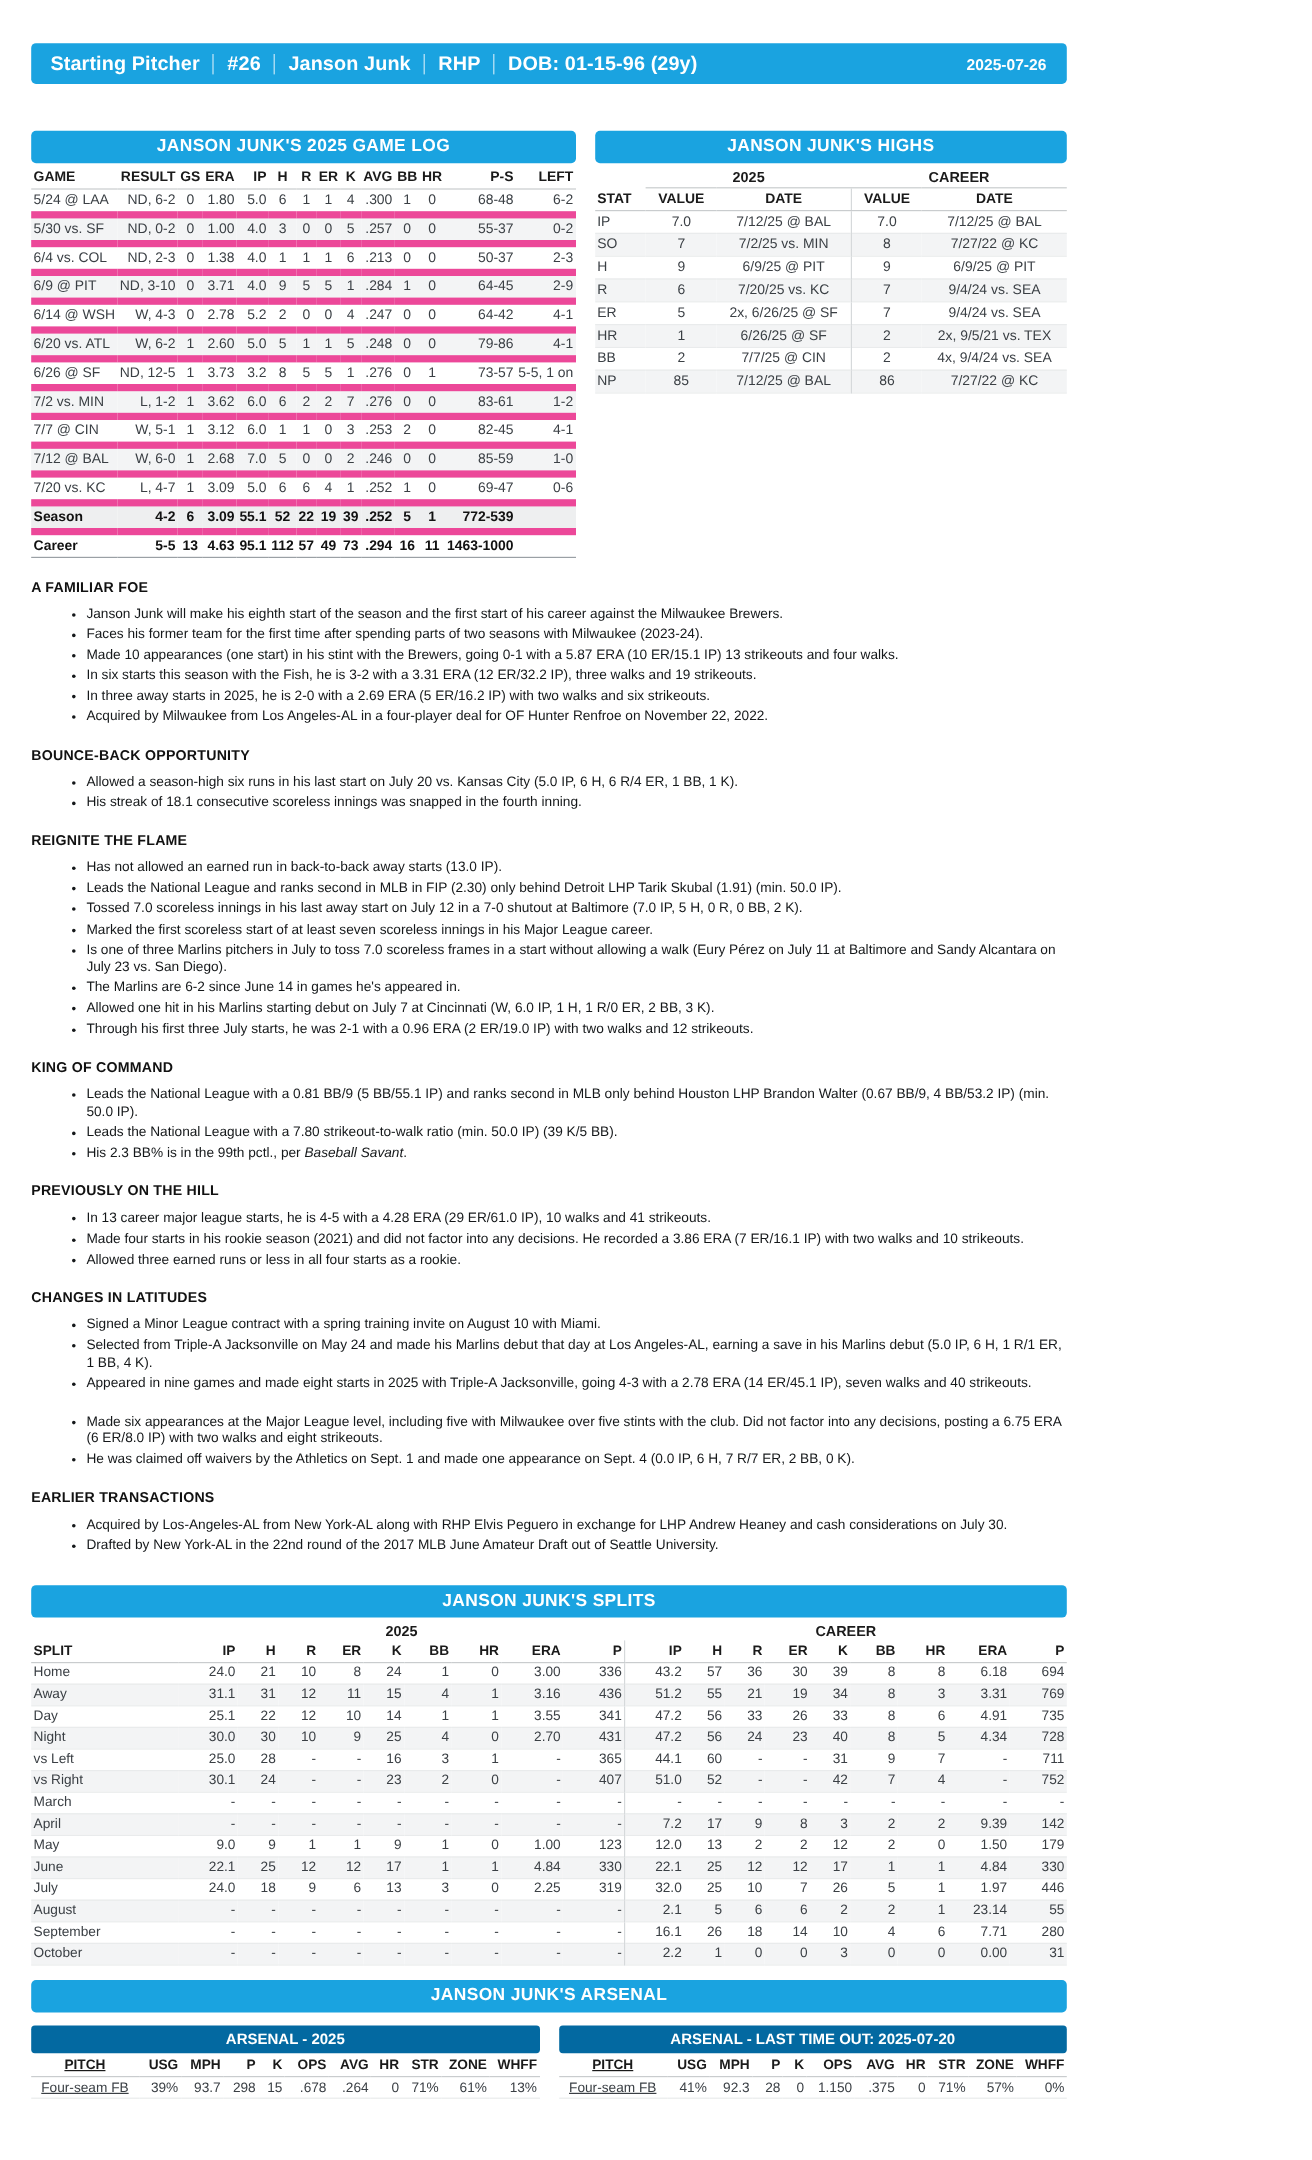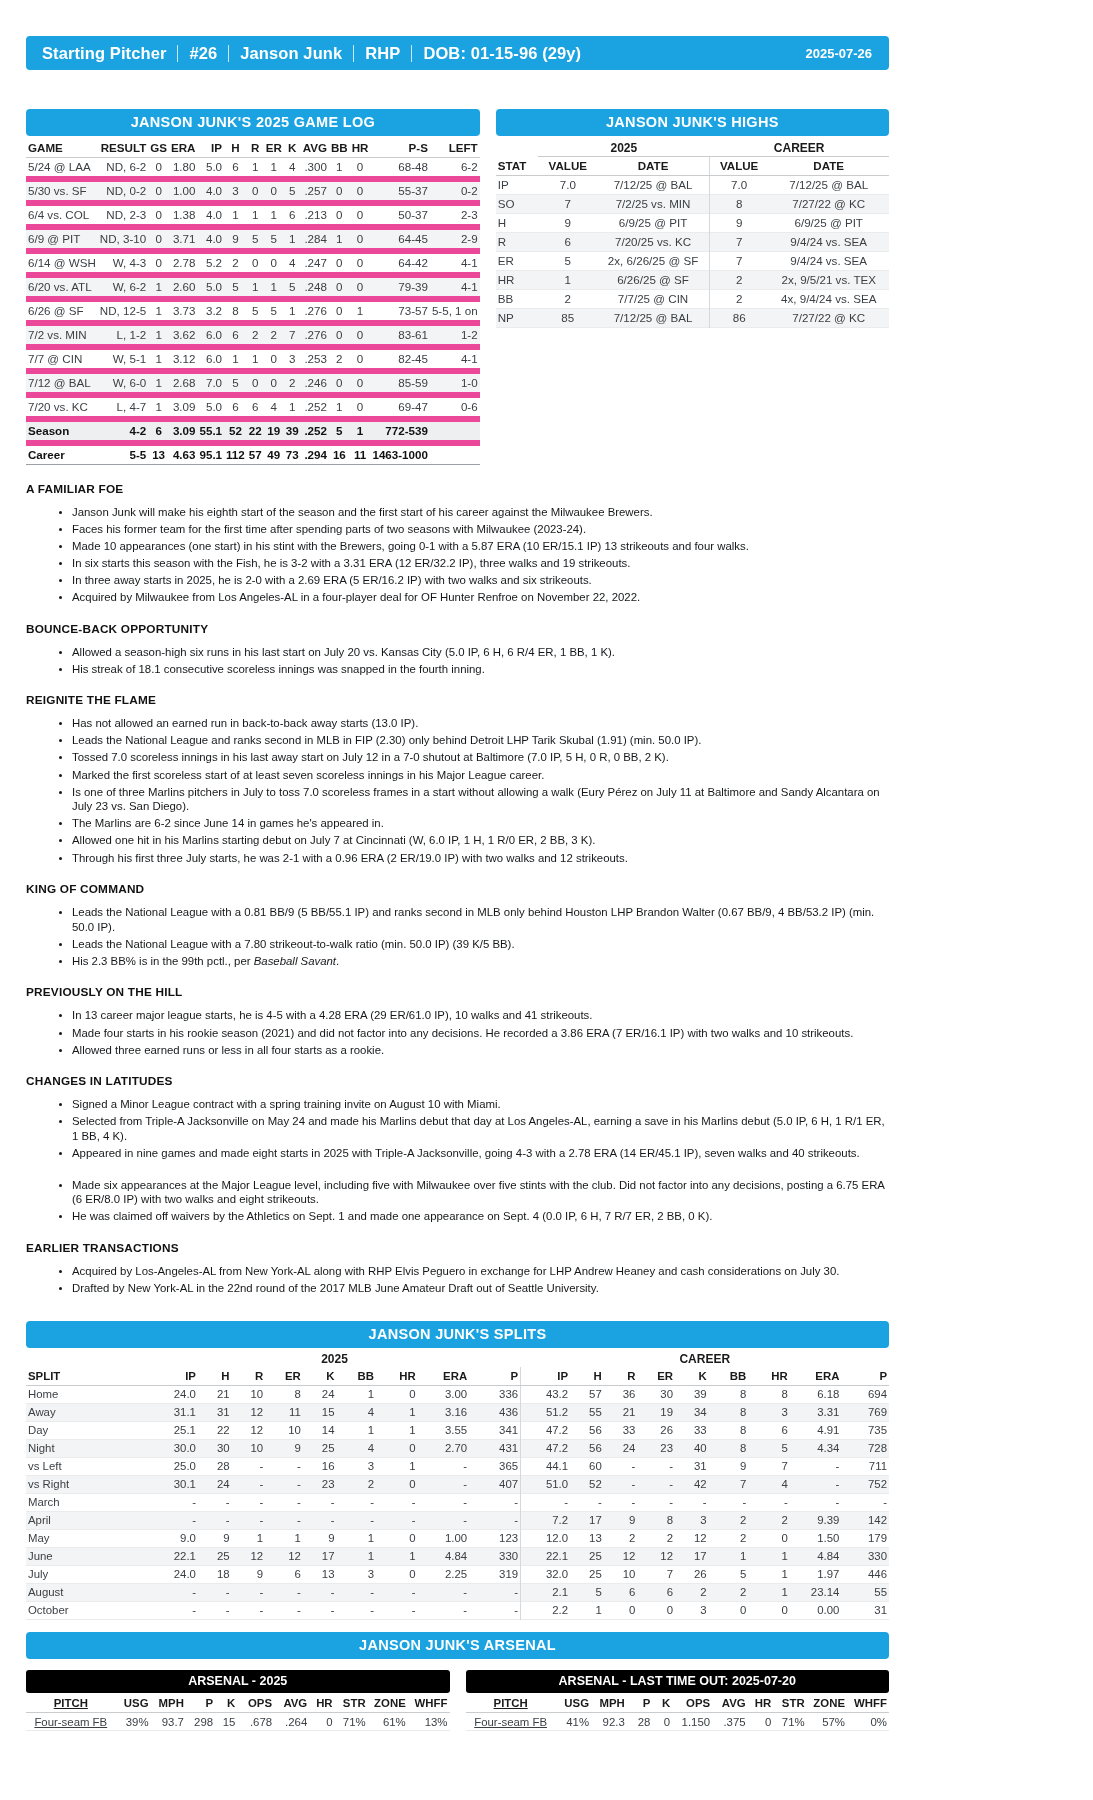--- a/index.html
+++ b/index.html
@@ -88,21 +88,21 @@
   .splits tbody tr:nth-child(even) { background:#f3f4f5; }
   .splits .r { text-align:right; }
   .splits .l { text-align:left; }
   .splits .vsep { border-left:1px solid #d6d9db; }
 
   
   .ars-title { margin-top: 12px; }
   .ars-row { display:flex; gap:16px; margin-top:11px; align-items:flex-start; }
   .ars-col { width: 521px; }
   .ars-sub {
-    background:#000000; color:#fff; font-weight:bold; font-size:12.5px;
+    background:#0369a1; color:#fff; font-weight:bold; font-size:12.5px;
     text-align:center; border-radius:3px; padding:4px 0 5px 0;
   }
   .ars { margin-top:2px; font-size:11.4px; }
   .ars th { border-bottom:1px solid #c9ccce; padding-bottom:3px; }
   .ars td { color:#3a3f44; }
   .ars tbody tr { border-bottom:1px solid #e9ebec; }
   .ars .r { text-align:right; }
   .ars .l { text-align:center;text-decoration:underline; }
 </style>
 </head>
@@ -235,21 +235,21 @@
               <td class="c">1</td>
               <td class="r">2.60</td>
               <td class="r">5.0</td>
               <td class="c">5</td>
               <td class="c">1</td>
               <td class="c">1</td>
               <td class="c">5</td>
               <td class="r">.248</td>
               <td class="c">0</td>
               <td class="c">0</td>
-              <td class="r">79-39</td>
+              <td class="r">79-86</td>
               <td class="r">4-1</td>
             </tr>
             <tr>
               <td class="l">6/26 @ SF</td>
               <td class="r">ND, 12-5</td>
               <td class="c">1</td>
               <td class="r">3.73</td>
               <td class="r">3.2</td>
               <td class="c">8</td>
               <td class="c">5</td>
@@ -789,20 +789,41 @@
             <td class="r">5</td>
             <td class="r">6</td>
             <td class="r">6</td>
             <td class="r">2</td>
             <td class="r">2</td>
             <td class="r">1</td>
             <td class="r">23.14</td>
             <td class="r">55</td>
           </tr>
           <tr>
+            <td class="l">September</td>
+            <td class="r">-</td>
+            <td class="r">-</td>
+            <td class="r">-</td>
+            <td class="r">-</td>
+            <td class="r">-</td>
+            <td class="r">-</td>
+            <td class="r">-</td>
+            <td class="r">-</td>
+            <td class="r">-</td>
+            <td class="r vsep">16.1</td>
+            <td class="r">26</td>
+            <td class="r">18</td>
+            <td class="r">14</td>
+            <td class="r">10</td>
+            <td class="r">4</td>
+            <td class="r">6</td>
+            <td class="r">7.71</td>
+            <td class="r">280</td>
+          </tr>
+          <tr>
             <td class="l">October</td>
             <td class="r">-</td>
             <td class="r">-</td>
             <td class="r">-</td>
             <td class="r">-</td>
             <td class="r">-</td>
             <td class="r">-</td>
             <td class="r">-</td>
             <td class="r">-</td>
             <td class="r">-</td>

